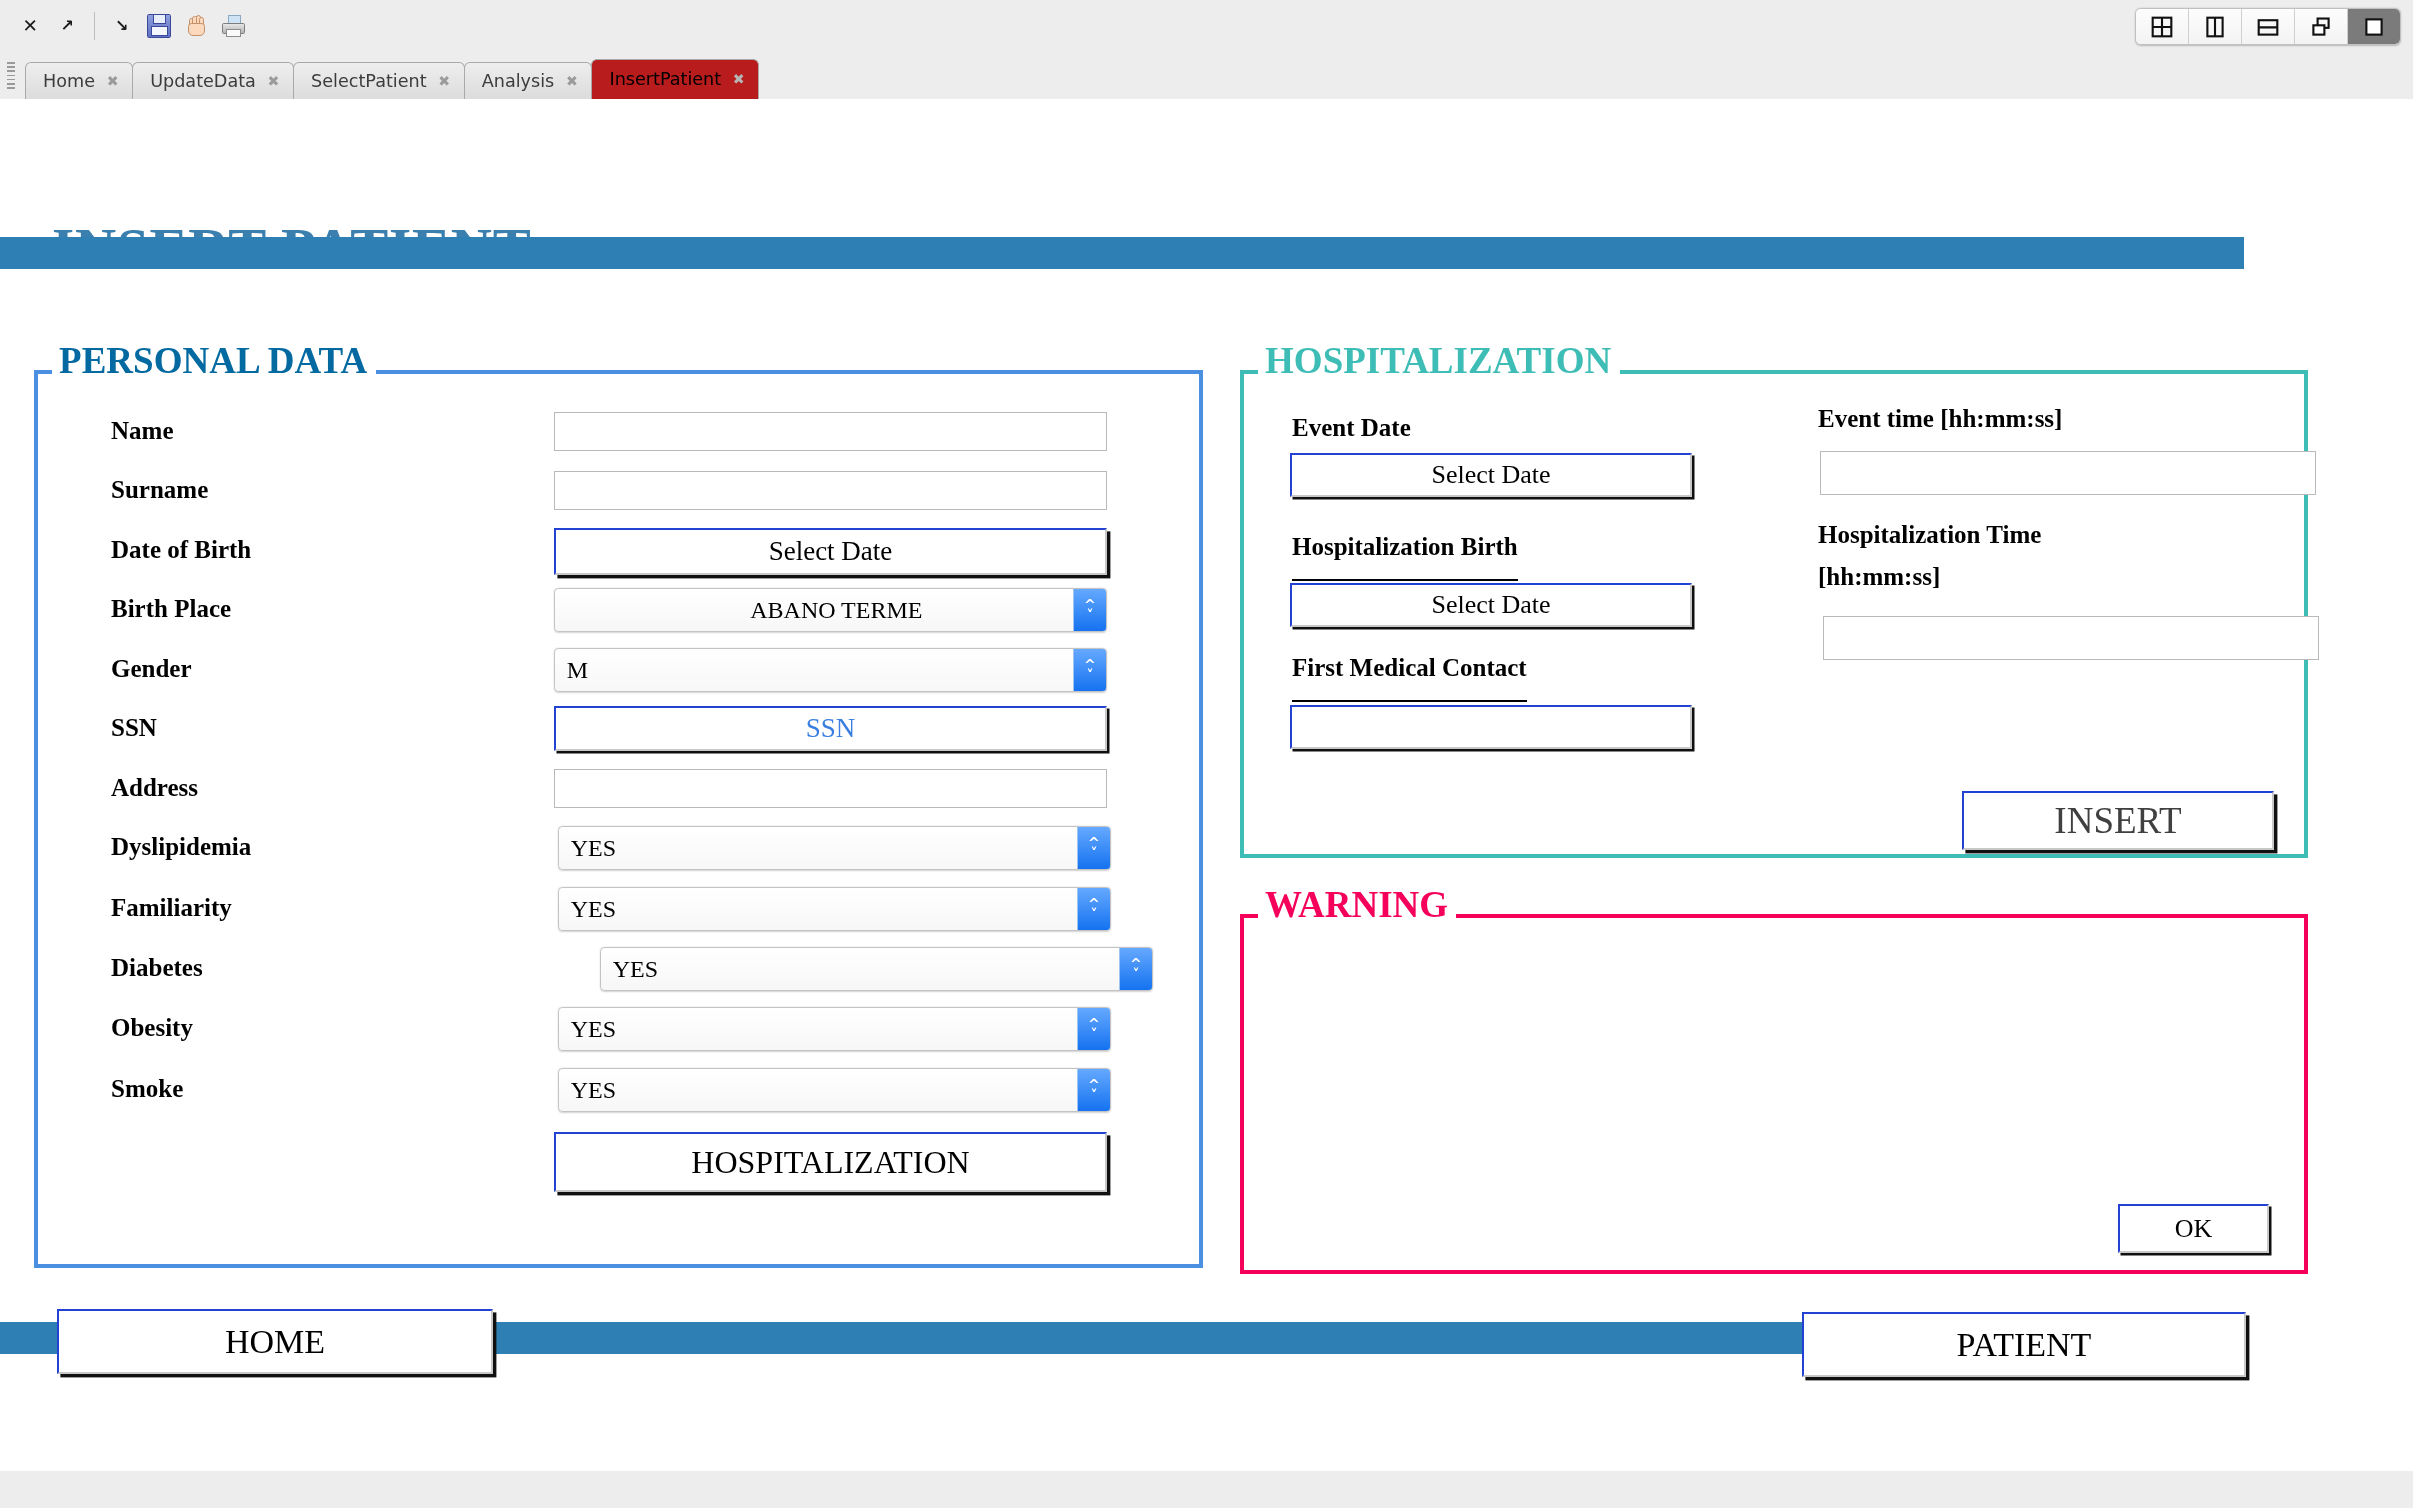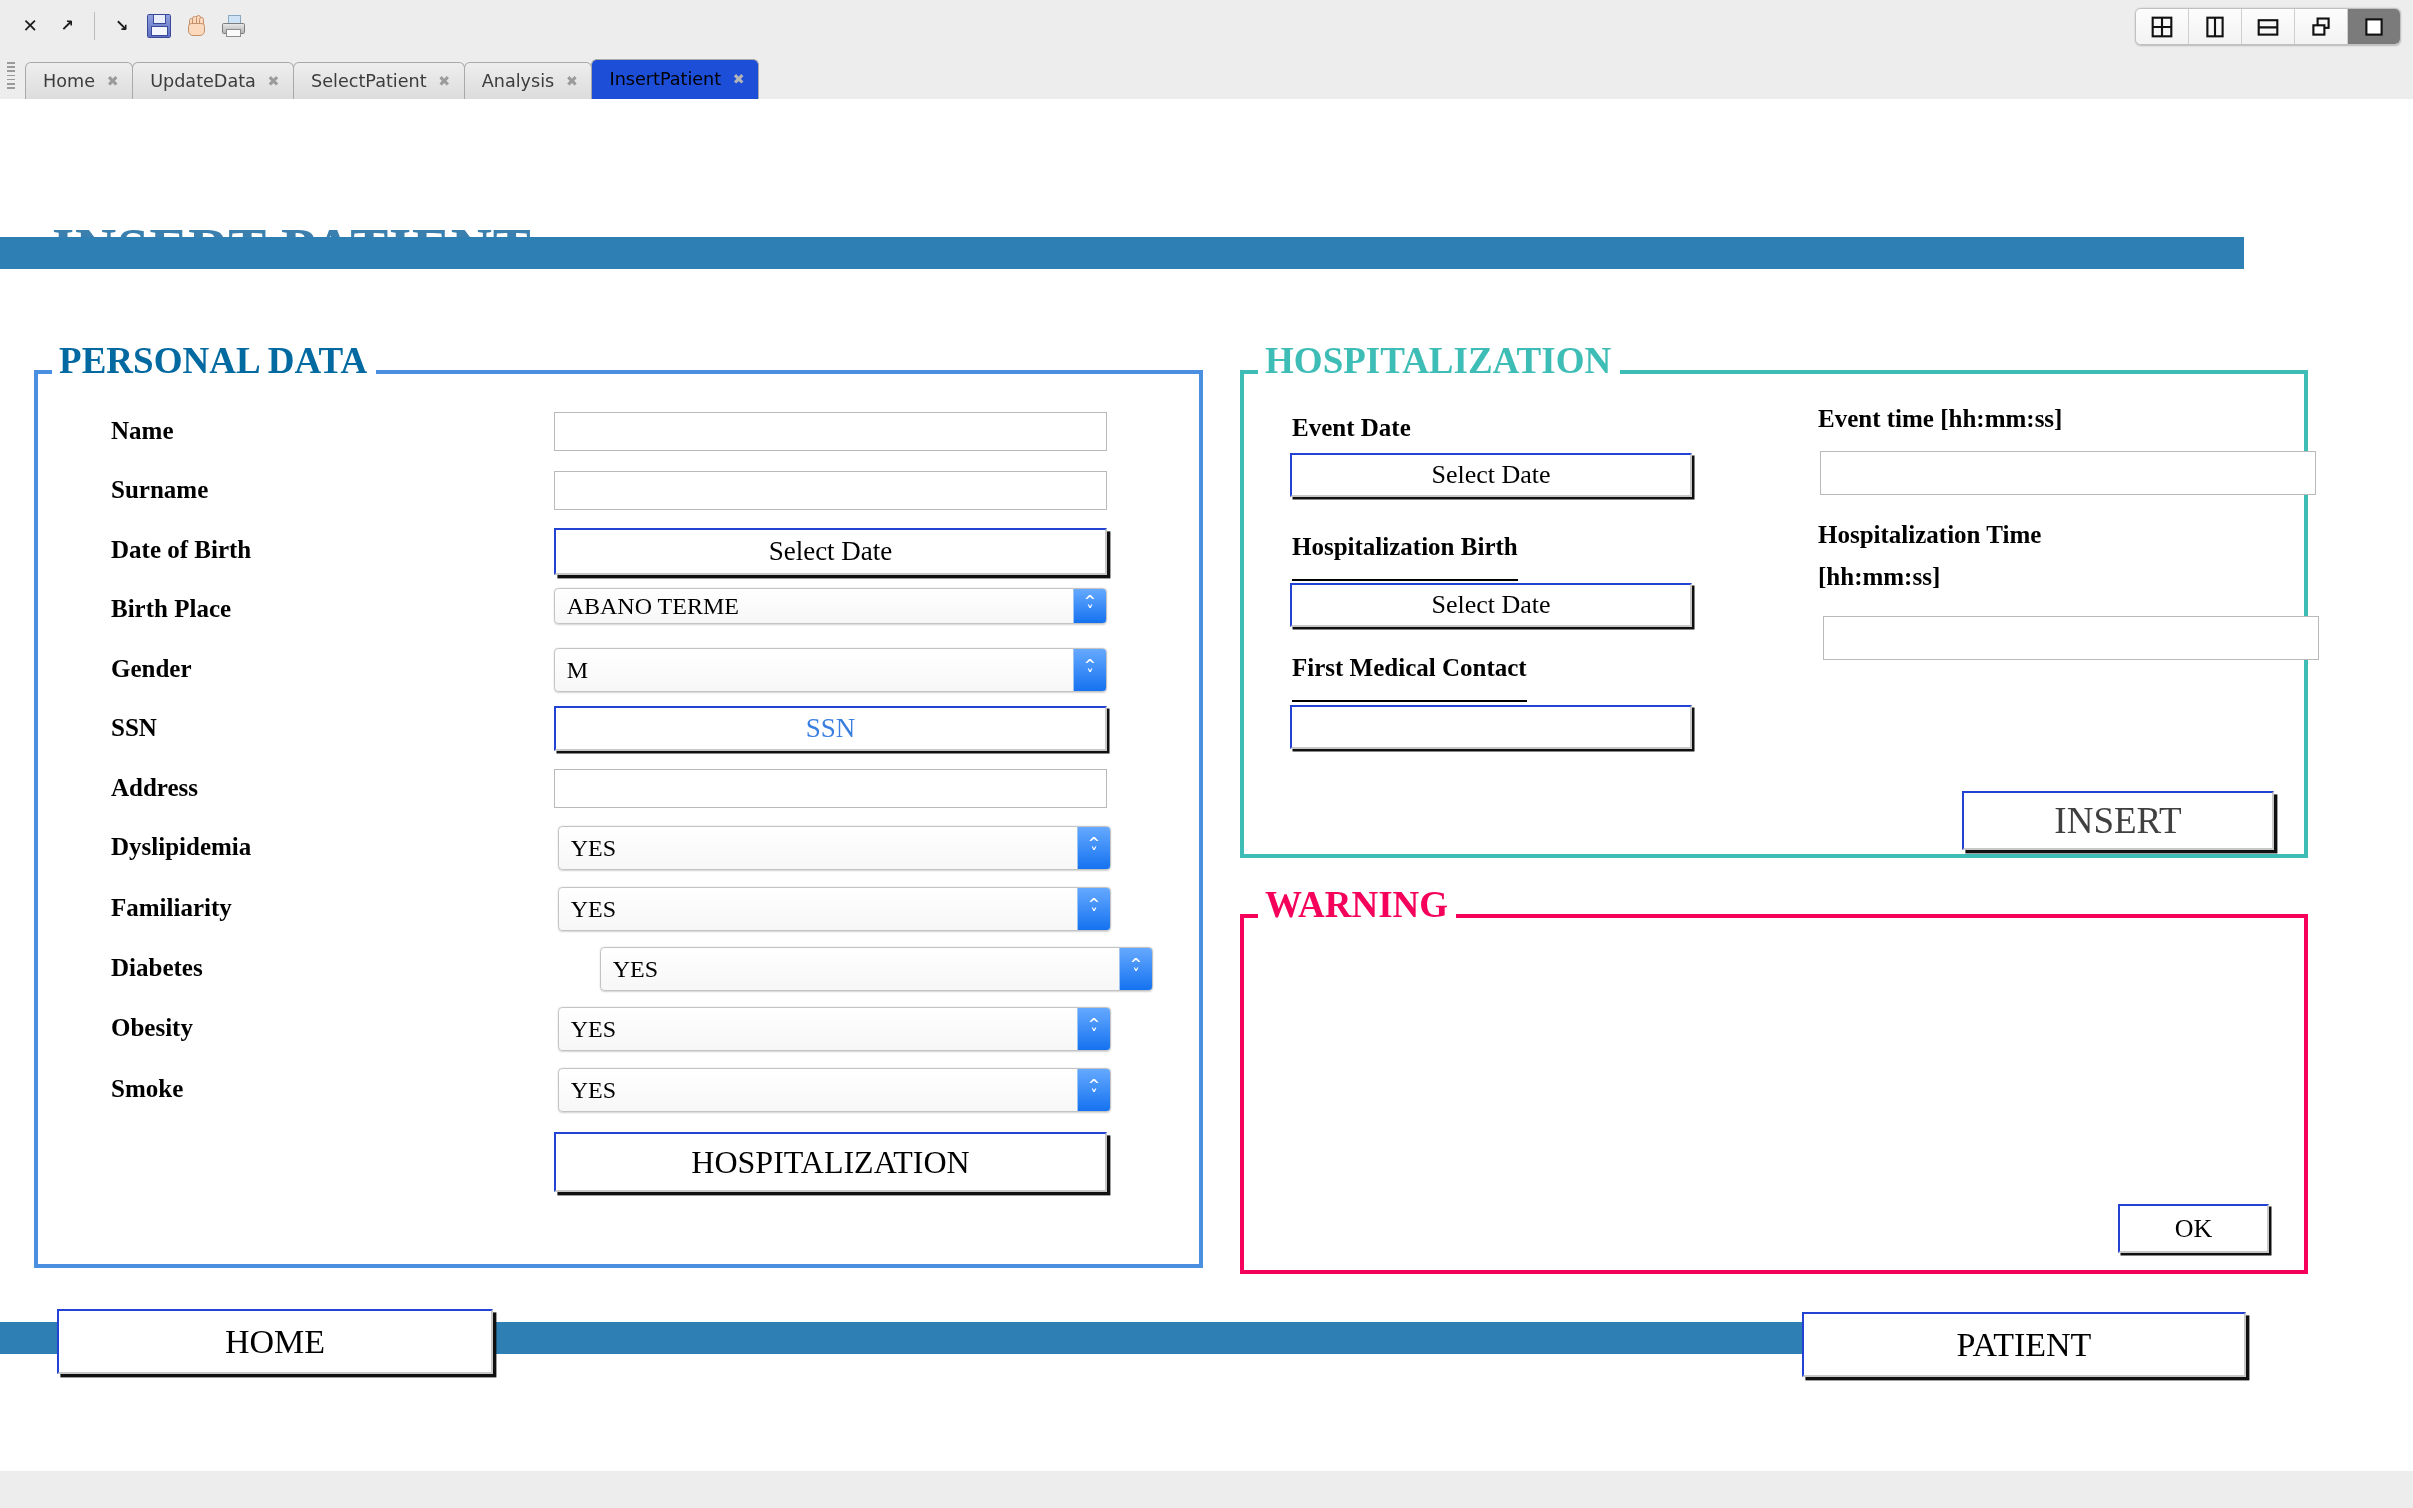--- a/index.html
+++ b/index.html
@@ -64,21 +64,21 @@
     padding:0 13.4px 0 17px;
     background:linear-gradient(#eeeeee,#dcdcdc);
     border:0.8px solid #a9a9a9;border-bottom:none;
     border-radius:5.9px 5.9px 0 0;
     margin-right:-0.8px;
     font-family:"DejaVu Sans",sans-serif;
     font-size:17.6px;color:#3c3c3c;
     position:relative;
   }
   .tab.active{
-    background:#1d4ed8;color:#000;height:39px;
+    background:#b91c1c;color:#000;height:39px;
     border-color:#a9a9a9;z-index:5;
   }
   .tab .x{font-size:14.2px;color:#9b9b9b;font-family:"DejaVu Sans",sans-serif;}
   .tab.active .x{color:#b5b5b5;}
 
   
   #page{
     position:absolute;left:0;top:99px;width:2413px;height:1372px;background:#ffffff;
   }
   #title{
@@ -277,21 +277,21 @@
       <div class="fld tinput" style="left:520px;top:5px;width:553px;height:39px;line-height:37px;"></div>
     </div>
 
     <div class="pd-row" style="top:171px;">
       <div class="pd-label">Date of Birth</div>
       <div class="fld bbtn" style="left:520px;top:1.7px;width:553px;height:47px;font-size:27px;">Select Date</div>
     </div>
 
     <div class="pd-row" style="top:230px;">
       <div class="pd-label">Birth Place</div>
-      <div class="fld combo" style="left:520px;top:3.4px;width:553px;height:36px;">
+      <div class="fld combo" style="left:520px;top:3.4px;width:553px;height:44px;justify-content:center;">
         <span class="cval">ABANO TERME</span>
         <span class="spin">
             <b>^</b>
             <b>˅</b>
           </span>
       </div>
     </div>
 
     <div class="pd-row" style="top:290px;">
       <div class="pd-label">Gender</div>

